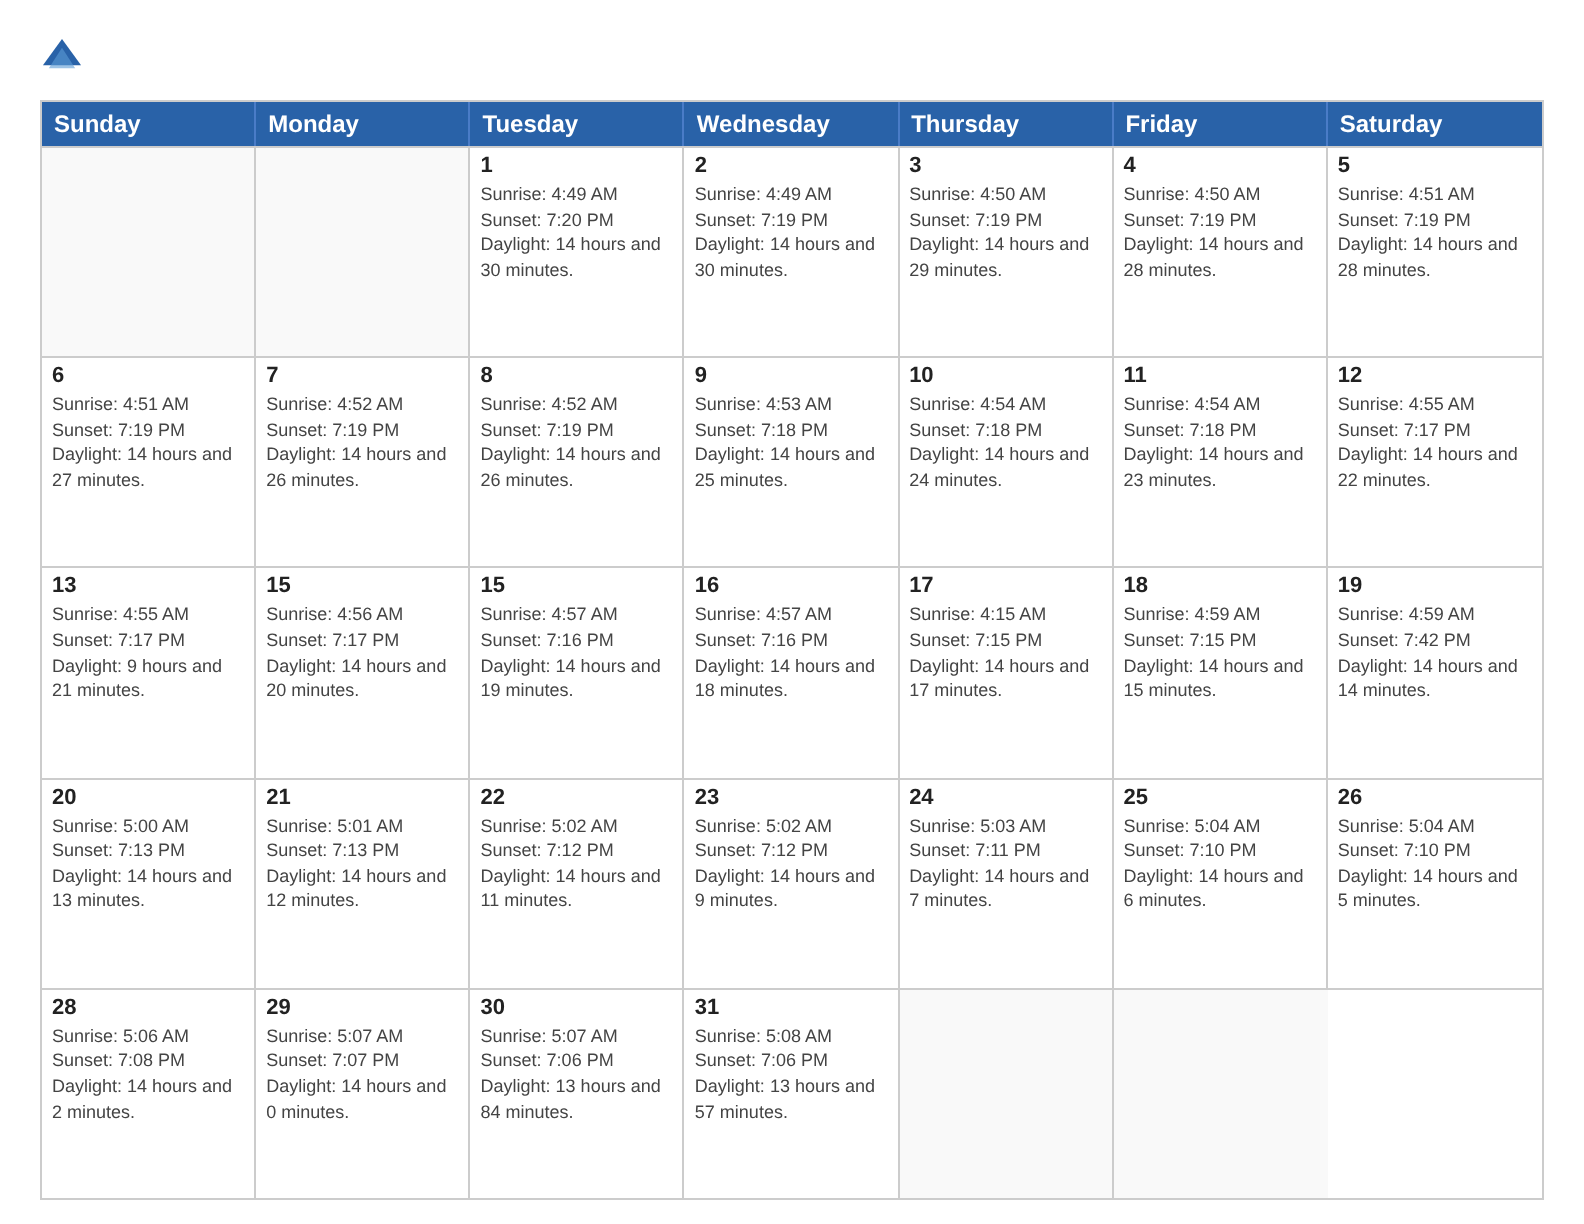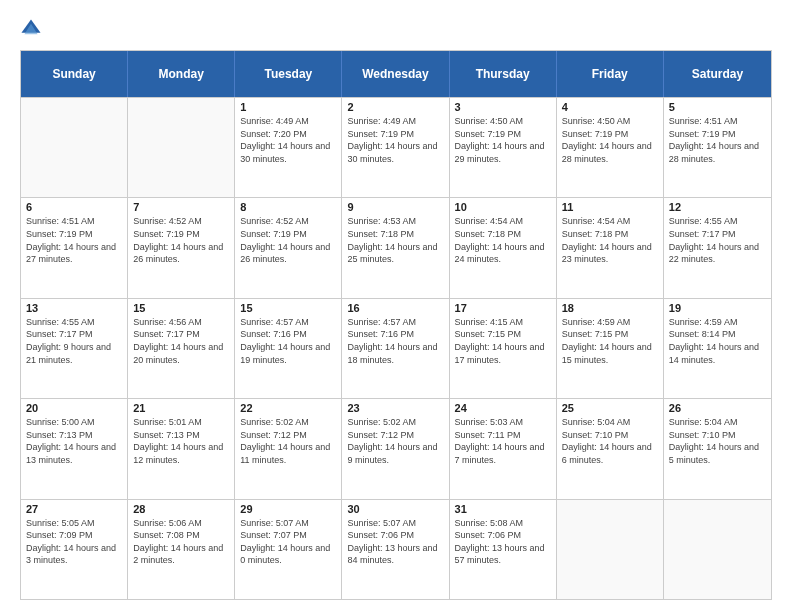--- a/index.html
+++ b/index.html
@@ -63,22 +63,22 @@
     }
     .cal-header {
       display: grid;
       grid-template-columns: repeat(7, 1fr);
       background: #2962a8;
     }
     .cal-header-cell {
       color: #fff;
       font-size: 12px;
       font-weight: bold;
-      padding: 16px 6px;
-      text-align: center;
+      padding: 4px 6px;
+      text-align: left;
       border-right: 1px solid #4a7cc7;
     }
     .cal-header-cell:last-child {
       border-right: none;
     }
     .cal-body {
       display: flex;
       flex-direction: column;
       flex: 1;
     }
@@ -257,21 +257,21 @@
           </div>
           <div class="cal-cell">
             <div class="day-num">18</div>
             <div class="cell-line">Sunrise: 4:59 AM</div>
             <div class="cell-line">Sunset: 7:15 PM</div>
             <div class="cell-line">Daylight: 14 hours and 15 minutes.</div>
           </div>
           <div class="cal-cell">
             <div class="day-num">19</div>
             <div class="cell-line">Sunrise: 4:59 AM</div>
-            <div class="cell-line">Sunset: 8:14 PM</div>
+            <div class="cell-line">Sunset: 7:42 PM</div>
             <div class="cell-line">Daylight: 14 hours and 14 minutes.</div>
           </div>
         </div>
         <div class="cal-week">
           <div class="cal-cell">
             <div class="day-num">20</div>
             <div class="cell-line">Sunrise: 5:00 AM</div>
             <div class="cell-line">Sunset: 7:13 PM</div>
             <div class="cell-line">Daylight: 14 hours and 13 minutes.</div>
           </div>
@@ -306,26 +306,20 @@
             <div class="cell-line">Daylight: 14 hours and 6 minutes.</div>
           </div>
           <div class="cal-cell">
             <div class="day-num">26</div>
             <div class="cell-line">Sunrise: 5:04 AM</div>
             <div class="cell-line">Sunset: 7:10 PM</div>
             <div class="cell-line">Daylight: 14 hours and 5 minutes.</div>
           </div>
         </div>
         <div class="cal-week">
-          <div class="cal-cell">
-            <div class="day-num">27</div>
-            <div class="cell-line">Sunrise: 5:05 AM</div>
-            <div class="cell-line">Sunset: 7:09 PM</div>
-            <div class="cell-line">Daylight: 14 hours and 3 minutes.</div>
-          </div>
           <div class="cal-cell">
             <div class="day-num">28</div>
             <div class="cell-line">Sunrise: 5:06 AM</div>
             <div class="cell-line">Sunset: 7:08 PM</div>
             <div class="cell-line">Daylight: 14 hours and 2 minutes.</div>
           </div>
           <div class="cal-cell">
             <div class="day-num">29</div>
             <div class="cell-line">Sunrise: 5:07 AM</div>
             <div class="cell-line">Sunset: 7:07 PM</div>

